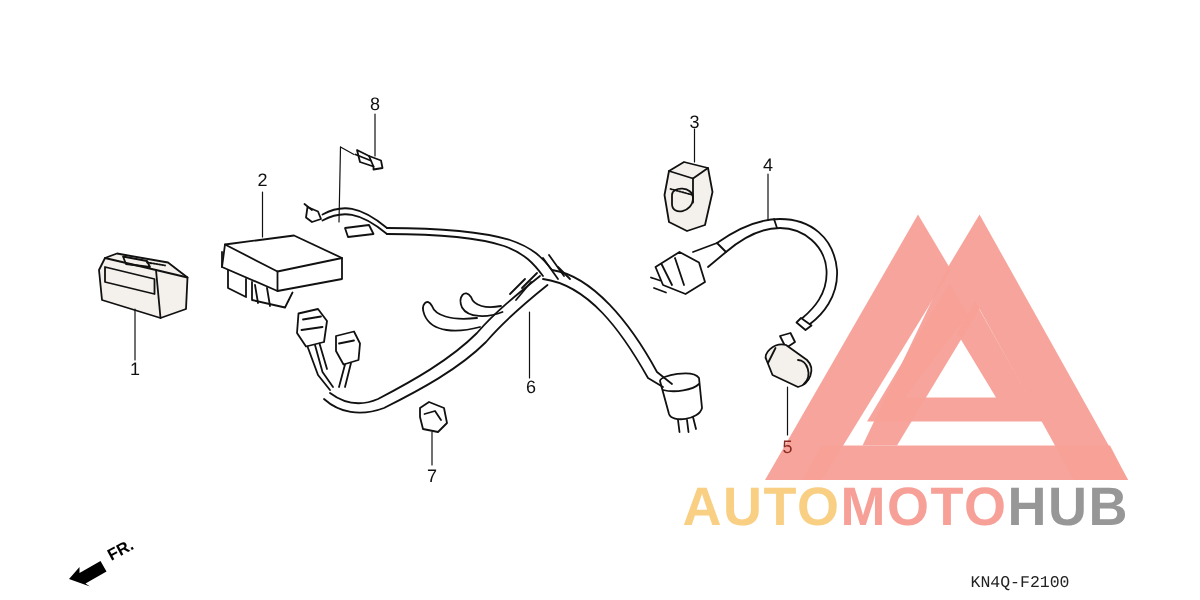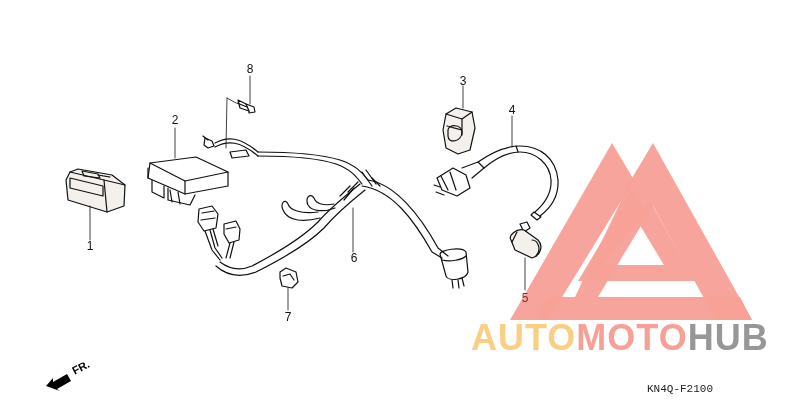--- a/index.html
+++ b/index.html
@@ -5,21 +5,21 @@
     html, body { margin: 0; padding: 0; background: #ffffff; }
     body { width: 800px; height: 400px; overflow: hidden; position: relative; font-family: "Liberation Sans", sans-serif; }
     .canvas { position: absolute; left: 0; top: 0; width: 800px; height: 400px; }
     svg { position: absolute; left: 0; top: 0; }
     .callout {
       position: absolute; font-family: "Liberation Sans", sans-serif; font-size: 12px;
       color: #111; line-height: 12px; width: 12px; text-align: center;
     }
     .callout.red { color: #8a2a20; }
     .brand {
-      position: absolute; left: 471px; top: 318px; height: 40px;
+      position: absolute; left: 455px; top: 318px; height: 40px;
       font-family: "Liberation Sans", sans-serif; font-weight: bold; font-size: 36px;
       letter-spacing: 1px; line-height: 40px; white-space: nowrap;
     }
     .brand .auto { color: #f9cf84; }
     .brand .moto { color: #f7a097; }
     .brand .hub  { color: #979797; }
     .diagram-code {
       position: absolute; left: 647px; top: 383px;
       font-family: "Liberation Mono", monospace; font-size: 11px; color: #222; letter-spacing: 0px; text-align: center;
     }

